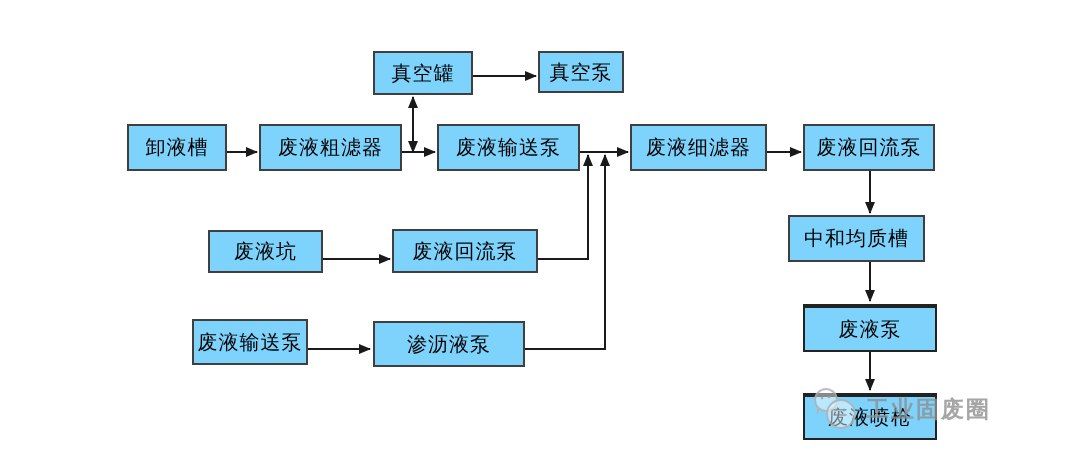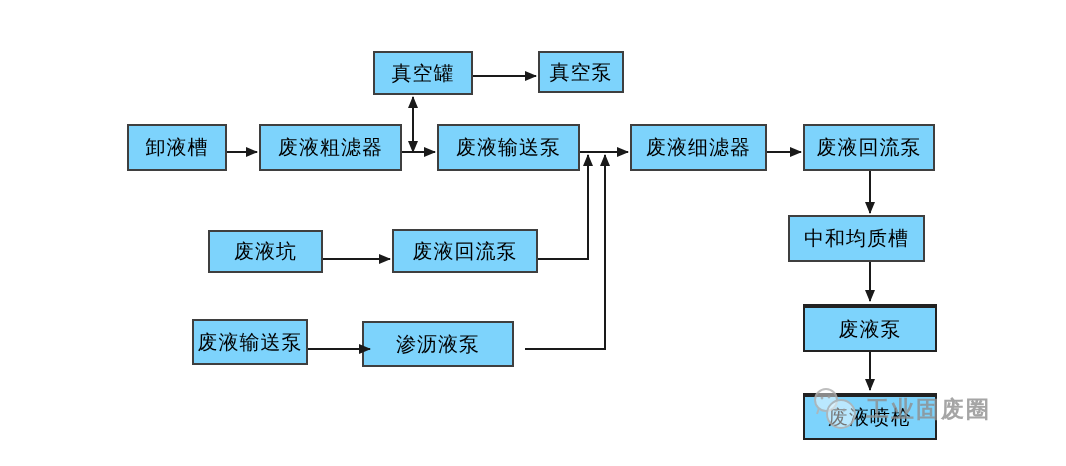--- a/index.html
+++ b/index.html
@@ -70,16 +70,16 @@
     <div class="node" style="left: 538px; top: 51px; width: 86px; height: 42px;">真空泵</div>
     <div class="node" style="left: 127px; top: 124px; width: 100px; height: 47px;">卸液槽</div>
     <div class="node" style="left: 259px; top: 124px; width: 143px; height: 47px;">废液粗滤器</div>
     <div class="node" style="left: 437px; top: 124px; width: 143px; height: 47px;">废液输送泵</div>
     <div class="node" style="left: 630px; top: 124px; width: 137px; height: 47px;">废液细滤器</div>
     <div class="node" style="left: 803px; top: 124px; width: 132px; height: 47px;">废液回流泵</div>
     <div class="node" style="left: 208px; top: 230px; width: 115px; height: 43px;">废液坑</div>
     <div class="node" style="left: 392px; top: 229px; width: 146px; height: 44px;">废液回流泵</div>
     <div class="node" style="left: 788px; top: 215px; width: 137px; height: 47px;">中和均质槽</div>
     <div class="node" style="left: 192px; top: 319px; width: 116px; height: 46px;">废液输送泵</div>
-    <div class="node" style="left: 362px; top: 321px; width: 152px; height: 46px;">渗沥液泵</div>
+    <div class="node" style="left: 373px; top: 321px; width: 152px; height: 46px;">渗沥液泵</div>
     <div class="node heavy-top" style="left: 803px; top: 304px; width: 134px; height: 48px;">废液泵</div>
     <div class="node heavy-top" style="left: 803px; top: 393px; width: 134px; height: 47px; text-align: right;">废液喷枪</div>
   </div>
 
 </body></html>

